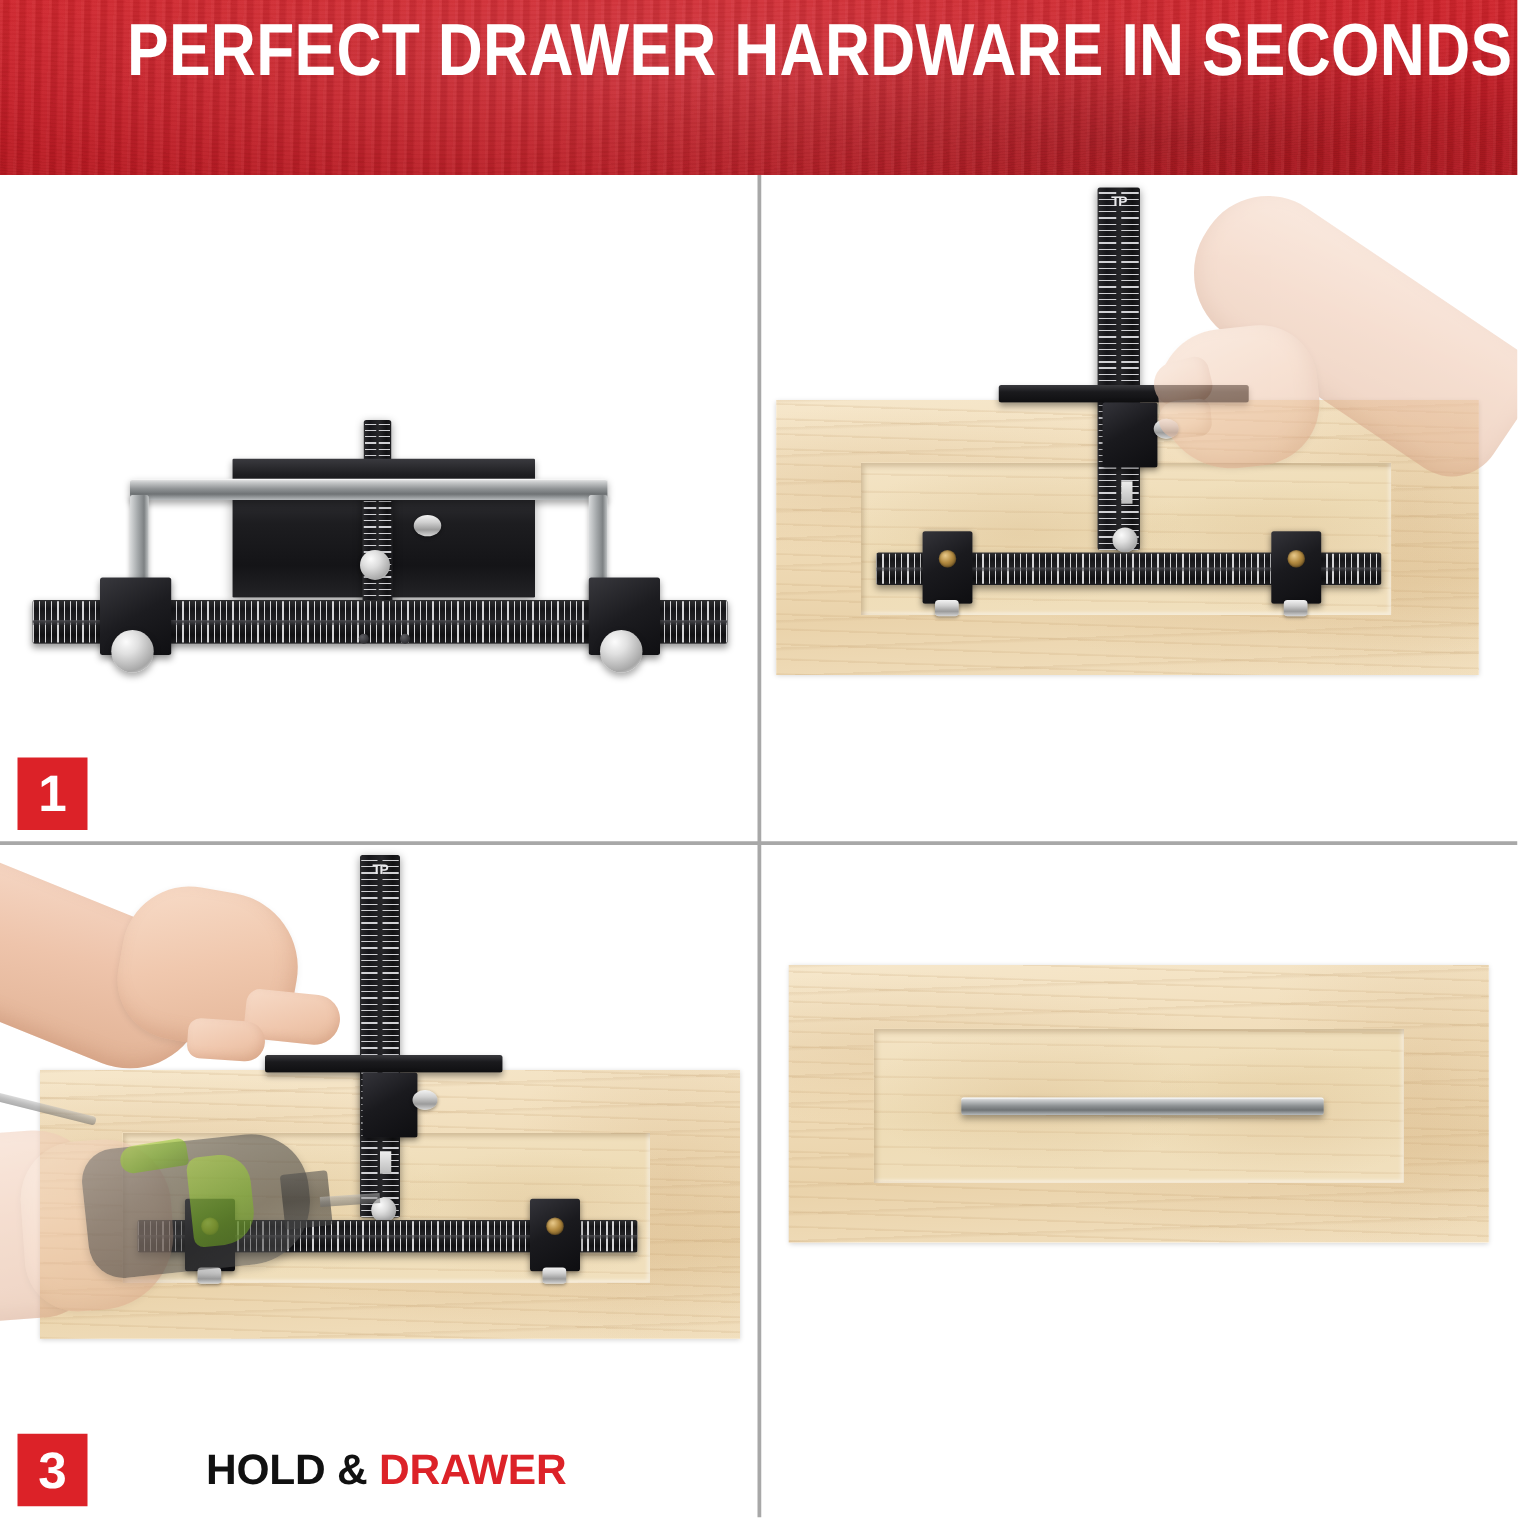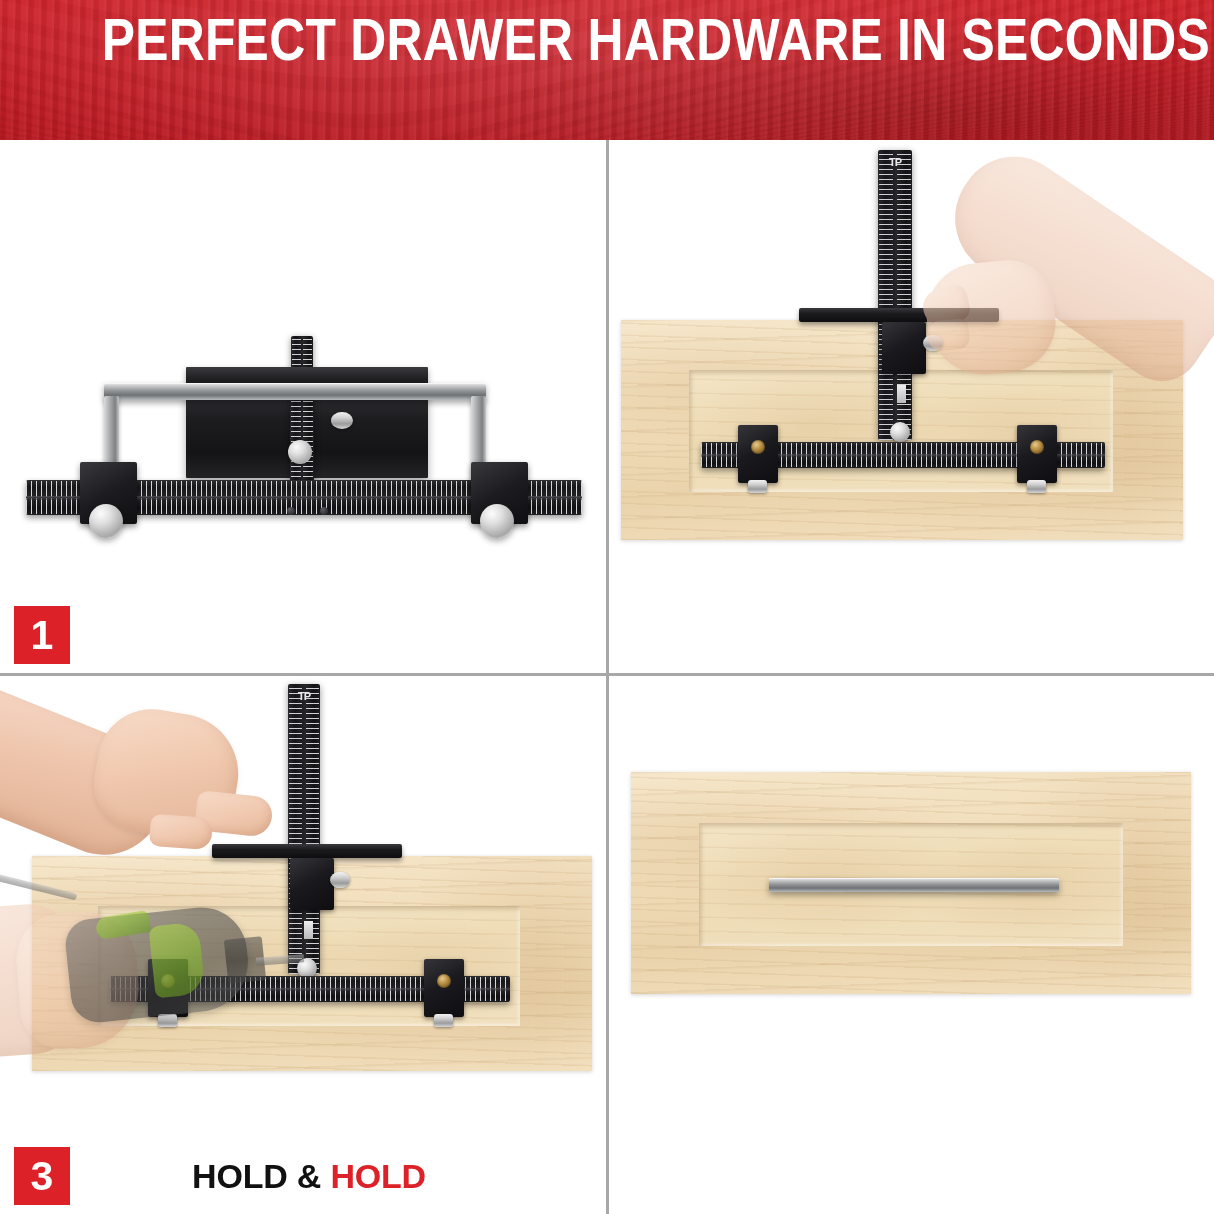--- a/index.html
+++ b/index.html
@@ -503,21 +503,21 @@
         <div class="drill-green ghost" style="left:96px; top:238px; width:54px; height:22px; border-radius:14px 8px 4px 12px; transform:rotate(-9deg);"></div>
         <div class="drill-green ghost" style="left:152px; top:248px; width:50px; height:72px; border-radius:10px 24px 26px 8px; transform:rotate(-6deg);"></div>
         <div class="drill-chuck ghost" style="left:226px; top:262px; width:38px; height:44px; transform:rotate(-6deg);"></div>
         <div class="drill-bit ghost" style="left:256px; top:280px; width:48px; height:8px; transform:rotate(-4deg);"></div>
         <div class="drill-bit ghost" style="left:-18px; top:206px; width:96px; height:7px; transform:rotate(14deg); border-radius:3px;"></div>
 
       </div>
 
       <div class="caption cap-3">
         <div class="step-num">3</div>
-        <div class="cap-text"><span class="k">HOLD &amp;</span> <span class="r">HOLD</span></div>
+        <div class="cap-text"><span class="k">HOLD &amp;</span> <span class="r">DRAWER</span></div>
       </div>
     </div>
 
     <div class="cell cell-4">
       <div class="stage">
 
         <div class="drawer" style="left:22px; top:96px; width:560px; height:222px;"></div>
         <div class="drawer-inner" style="left:90px; top:147px; width:424px; height:123px;"></div>
 
         <div class="pull-bar" style="left:160px; top:202px; width:290px; height:14px;"></div>

